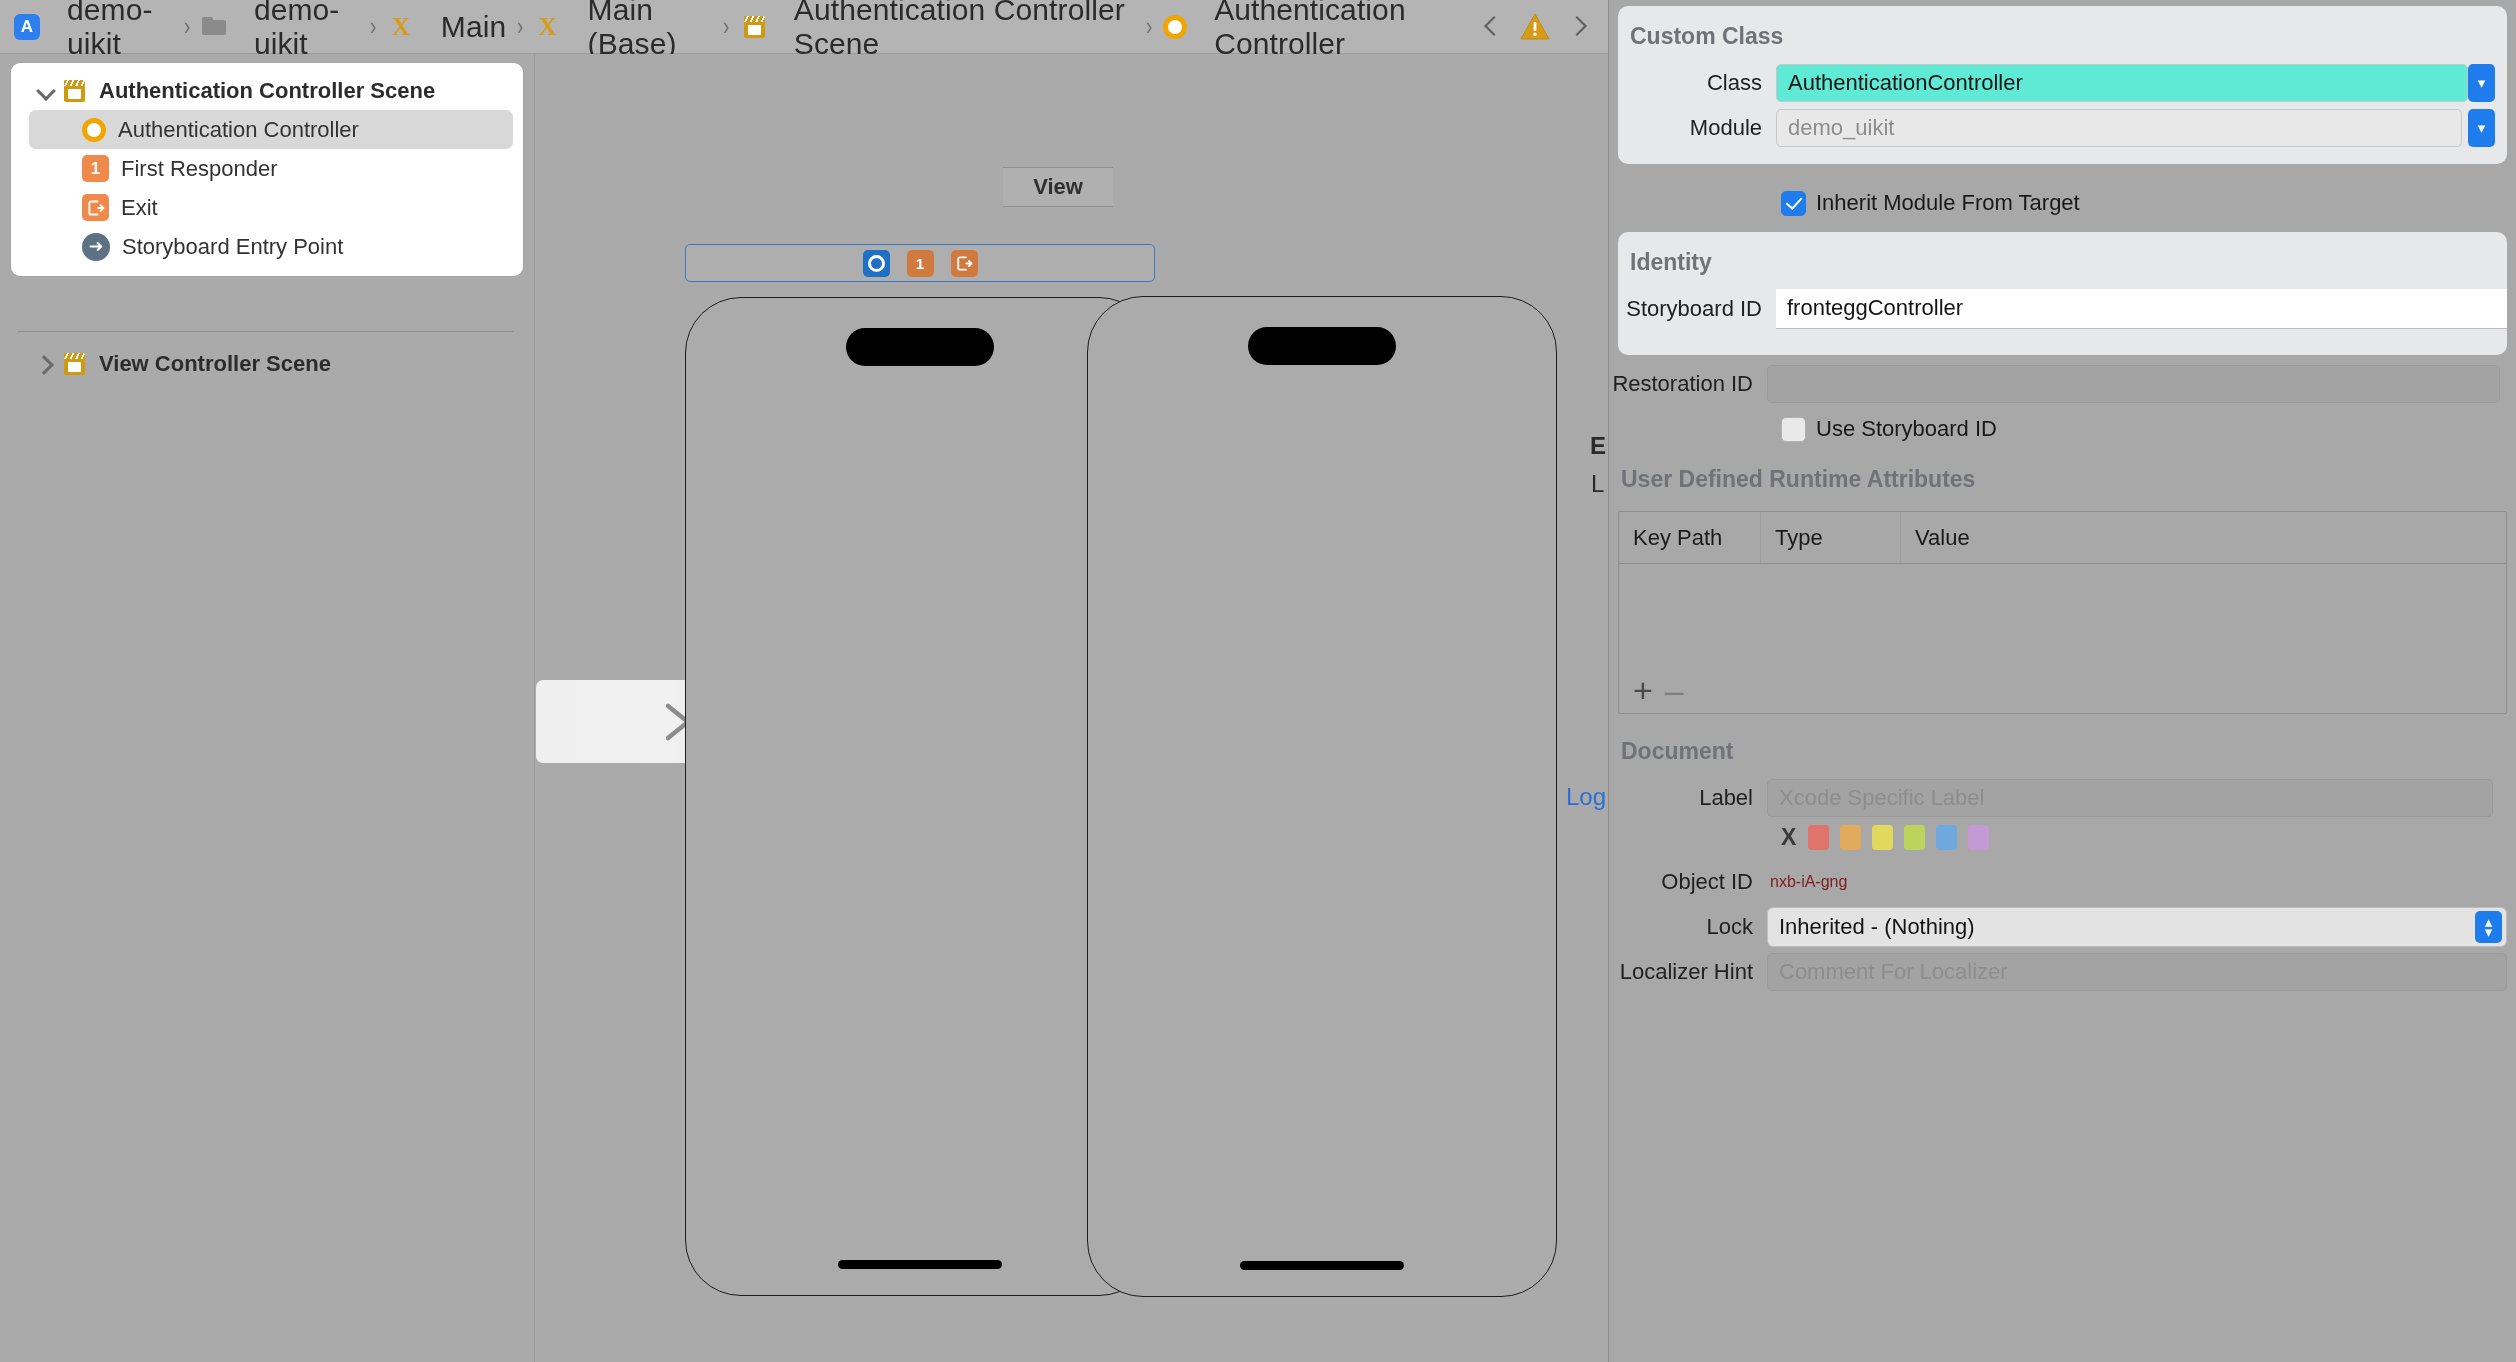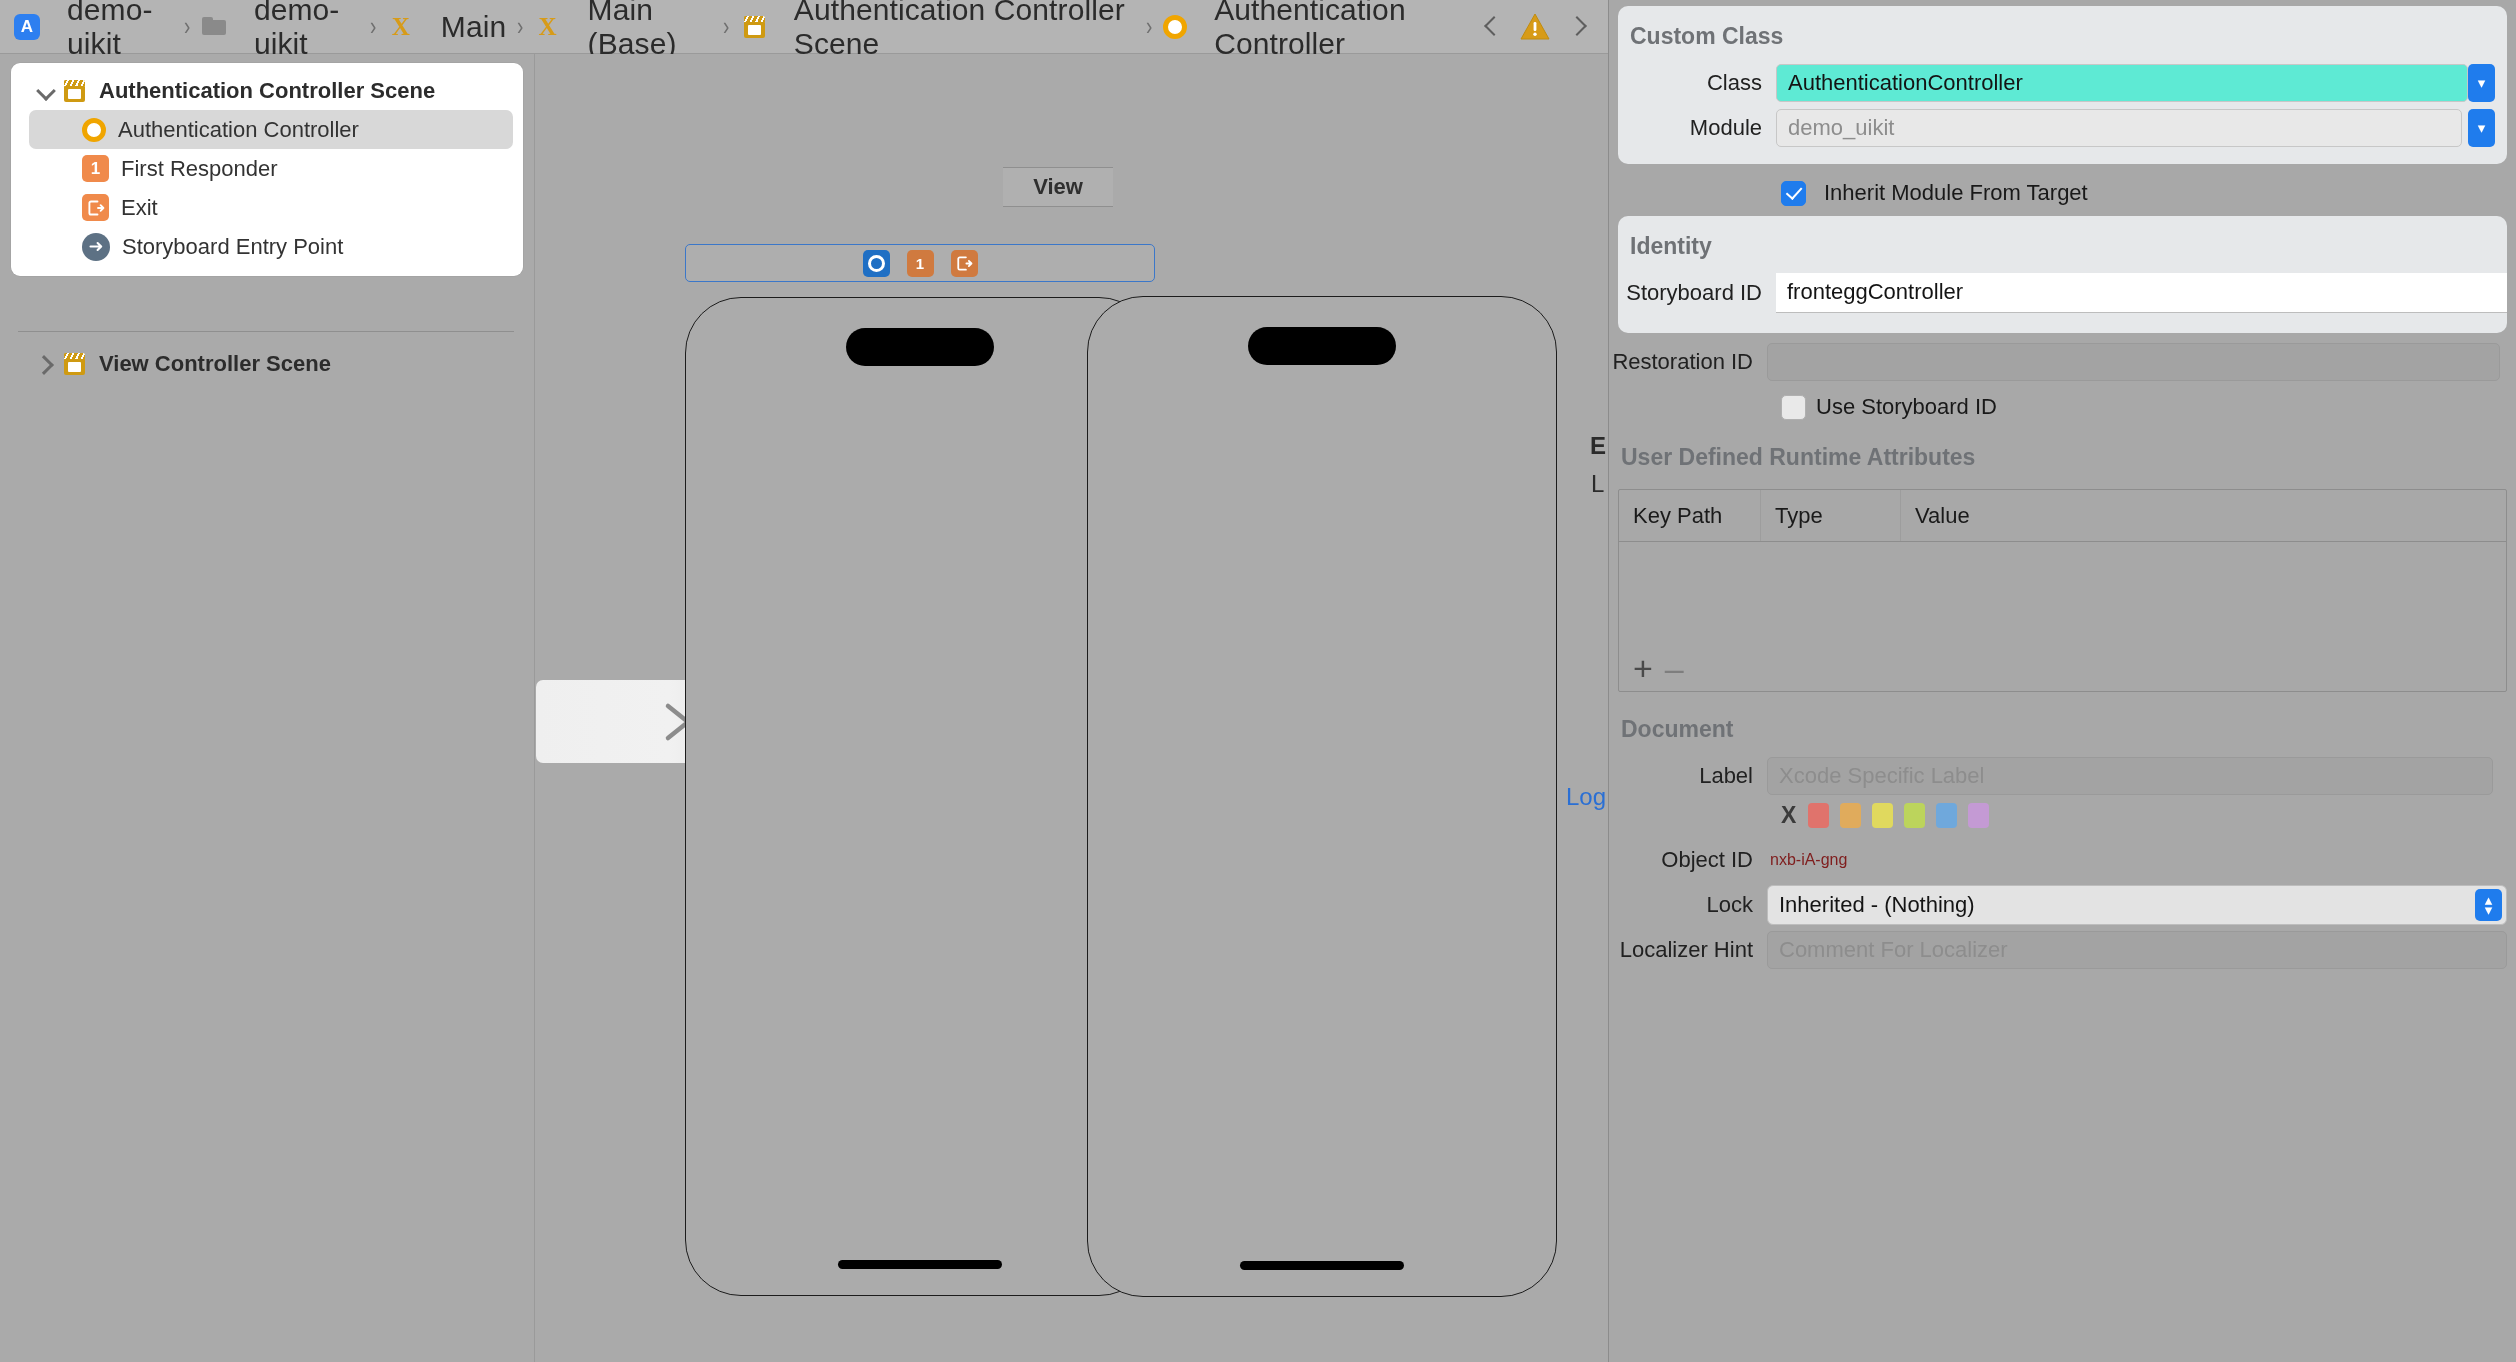--- a/index.html
+++ b/index.html
@@ -459,26 +459,26 @@
 
       <div class="row">
         <span class="row-label">Module</span>
         <span class="field placeholder">demo_uikit</span>
         <span class="blue-btn">
           <span class="carets">▾</span>
         </span>
       </div>
     </div>
 
-    <div class="chk-row" style="margin-top:10px;gap:8px;">
+    <div class="chk-row" style="margin-top:20px;">
       <span class="chk on"></span>
       <span class="chk-label">Inherit Module From Target</span>
     </div>
 
-    <div class="insp-card" style="margin-top:8px;padding-bottom:18px;">
+    <div class="insp-card" style="margin-top:14px;padding-bottom:24px;">
       <div class="sec-title">Identity</div>
       <div class="row" style="padding-right:0;">
         <span class="row-label">Storyboard ID</span>
         <span class="field flat" style="margin-right:0;">fronteggController</span>
       </div>
     </div>
 
     <div class="row" style="margin-top:6px;padding-right:16px;">
       <span class="row-label">Restoration ID</span>
       <span class="field plain-dim"></span>

